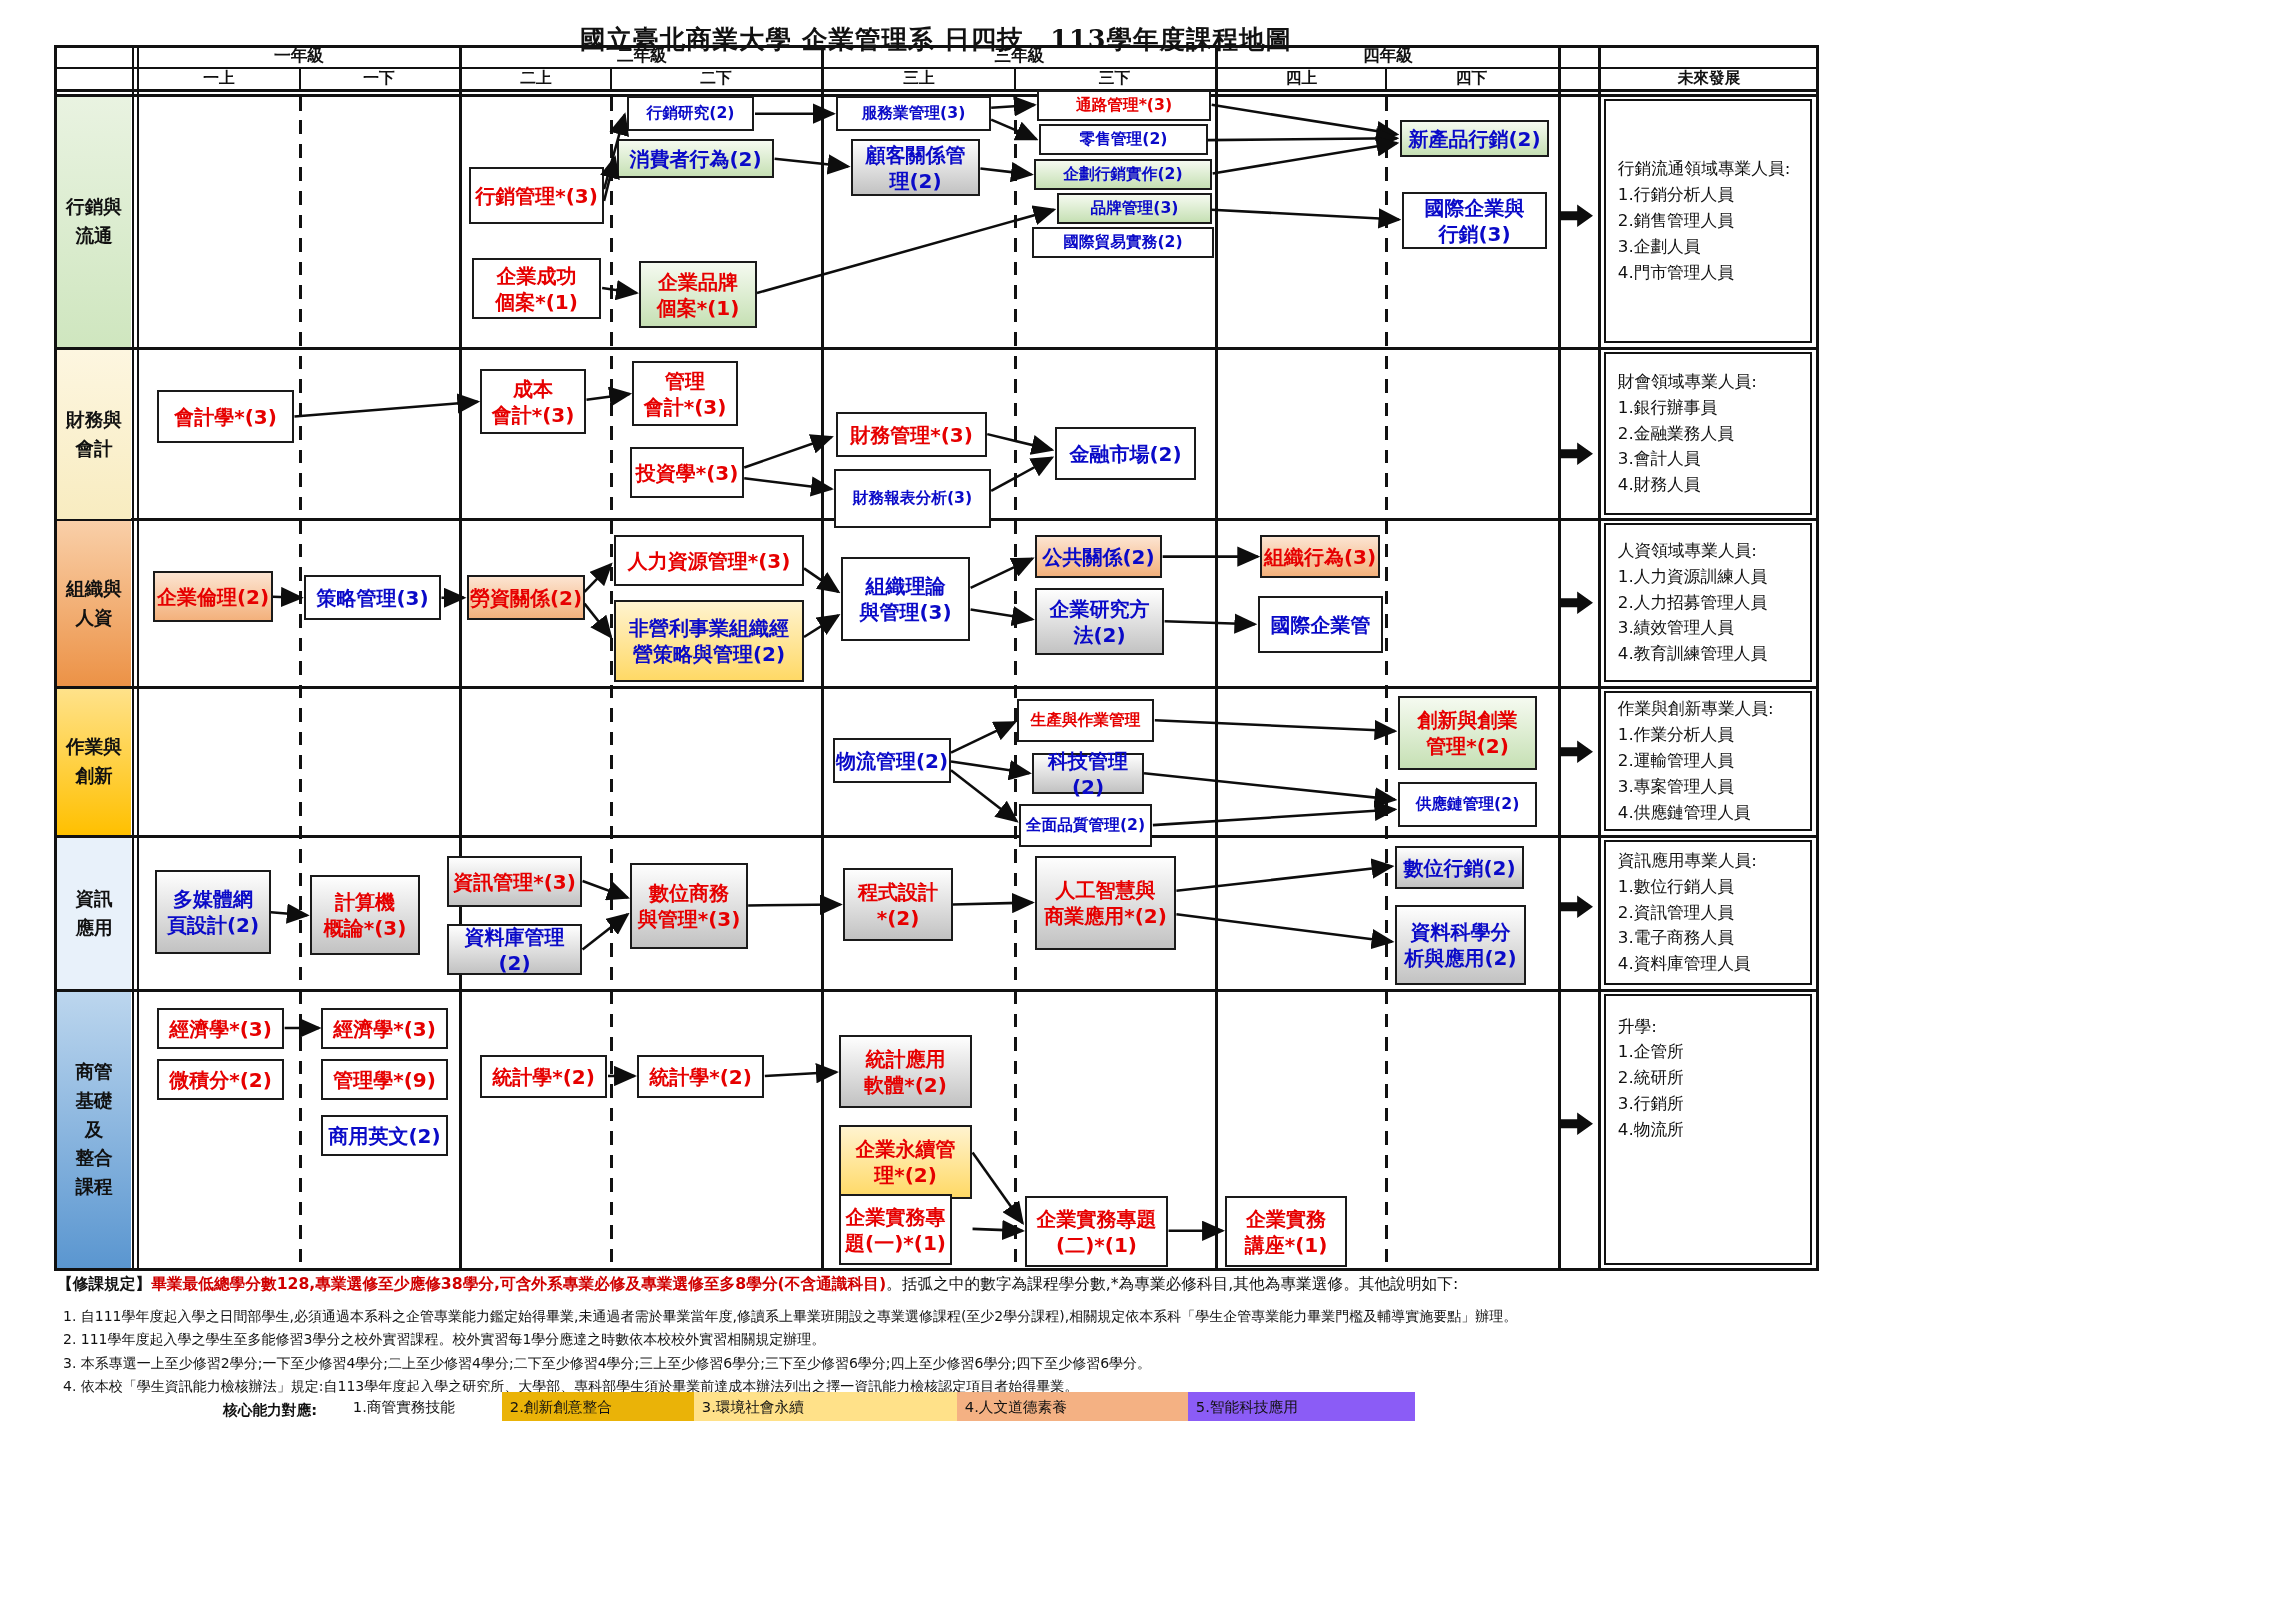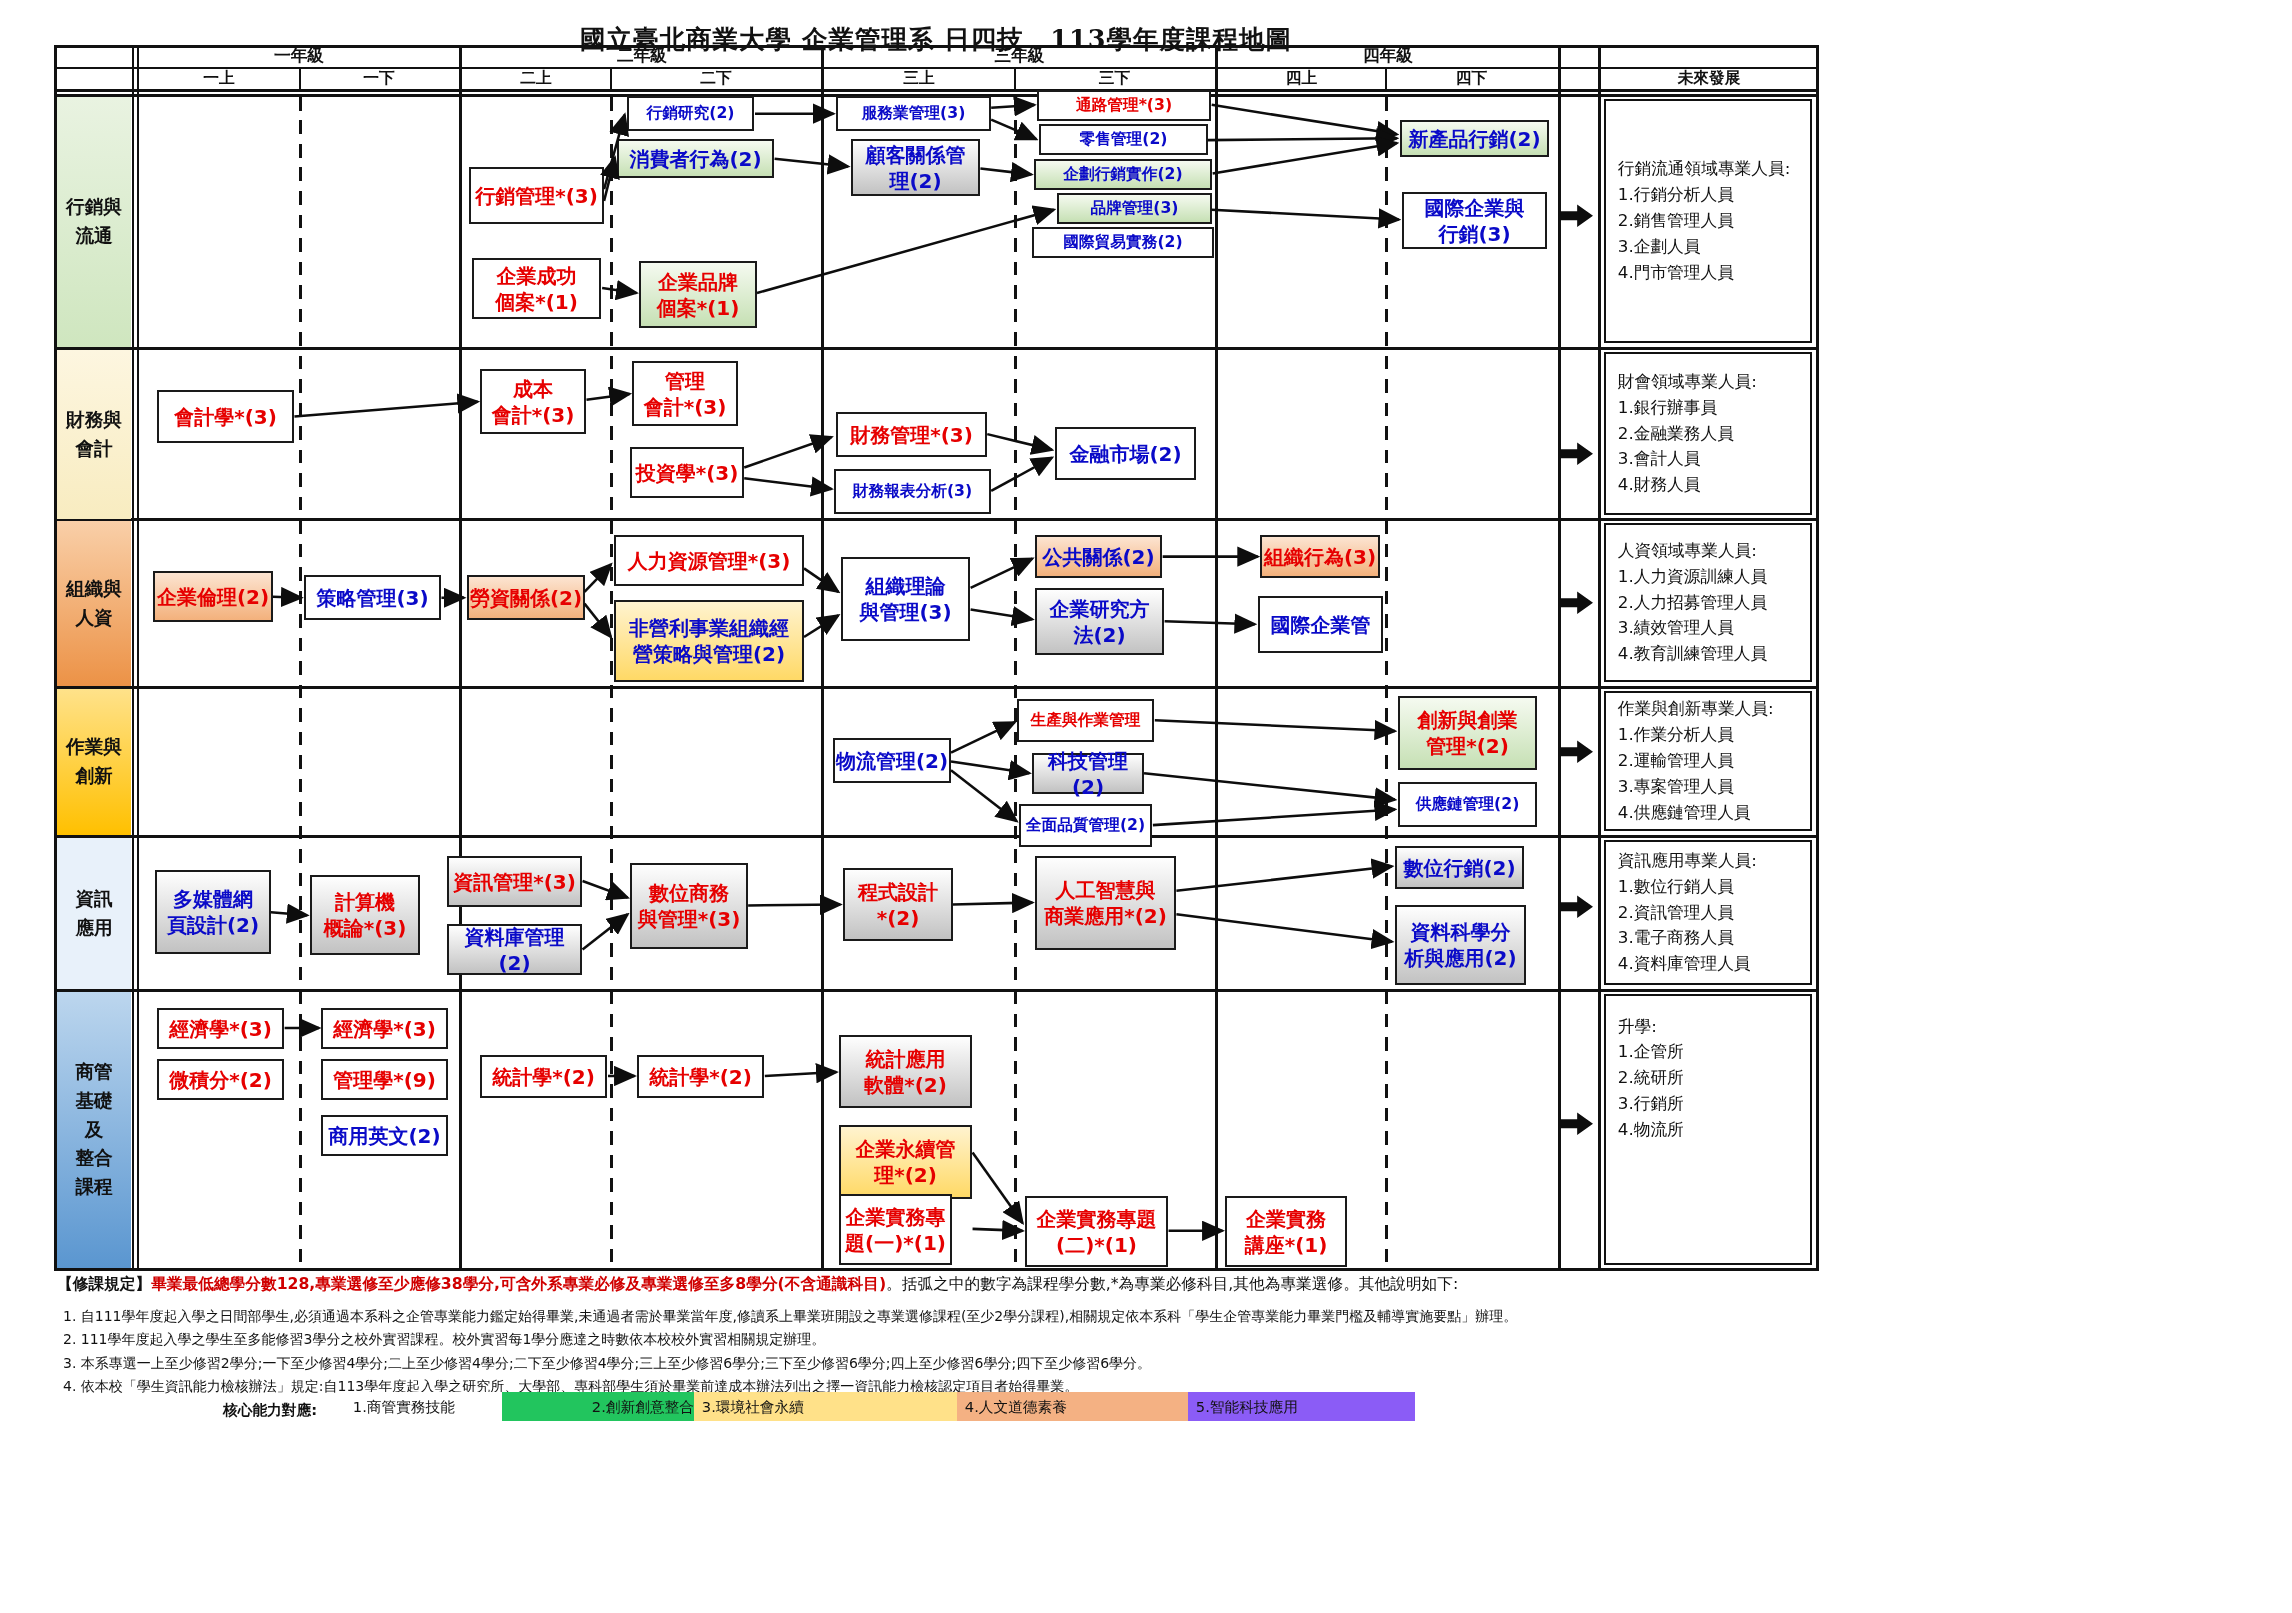--- a/index.html
+++ b/index.html
@@ -48,21 +48,21 @@
           clip-path:polygon(0 32%,52% 32%,52% 6%,100% 50%,52% 94%,52% 68%,0 68%);}
   
   .rule{left:57px;top:1274px;width:1941px;font-size:15.7px;}
   .rule .b{font-weight:bold;}
   .rule .red{color:#d00000;font-weight:bold;}
   .note{left:63px;width:1960px;font-size:14px;}
   .lglabel{top:1396px;height:27.4px;line-height:27.4px;font-size:14.7px;font-weight:bold;}
   .lgseg{position:absolute;top:1392px;height:29px;line-height:29px;font-size:14.7px;
          padding-left:7.8px;box-sizing:border-box;z-index:1;}
   .lg1{background:#ffffff;}
-  .lg2{background:#22c55e;text-align:right;}
+  .lg2{background:#eab308;}
   .lg3{background:#ffe189;}
   .lg4{background:#f4b183;}
   .lg5{background:#8b5cf6;}
   svg.arrows{position:absolute;left:0;top:0;z-index:4;pointer-events:none;}
 </style>
 </head>
 <body>
 
 <div class="abs title">國立臺北商業大學 企業管理系 日四技　113學年度課程地圖</div>
 
@@ -144,21 +144,21 @@
 <div class="cb tx-b bg-gn" style="left:1400px;top:120px;width:149px;height:37px">新產品行銷(2)</div>
 <div class="cb tx-b" style="left:1402px;top:192px;width:145px;height:57px">國際企業與
 行銷(3)</div>
 <div class="cb tx-r" style="left:157px;top:390px;width:137px;height:53px">會計學*(3)</div>
 <div class="cb tx-r" style="left:480px;top:369px;width:106px;height:65px">成本
 會計*(3)</div>
 <div class="cb tx-r" style="left:632px;top:361px;width:106px;height:65px">管理
 會計*(3)</div>
 <div class="cb tx-r" style="left:630px;top:447px;width:114px;height:51px">投資學*(3)</div>
 <div class="cb tx-r" style="left:836px;top:412px;width:151px;height:45px">財務管理*(3)</div>
-<div class="cb tx-b sm" style="left:834px;top:469px;width:157px;height:45px">財務報表分析(3)</div>
+<div class="cb tx-b sm" style="left:834px;top:469px;width:157px;height:59px">財務報表分析(3)</div>
 <div class="cb tx-b" style="left:1055px;top:427px;width:141px;height:53px">金融市場(2)</div>
 <div class="cb tx-r bg-or" style="left:153px;top:571px;width:120px;height:51px">企業倫理(2)</div>
 <div class="cb tx-b" style="left:304px;top:575px;width:137px;height:45px">策略管理(3)</div>
 <div class="cb tx-r bg-or" style="left:467px;top:575px;width:118px;height:45px">勞資關係(2)</div>
 <div class="cb tx-r" style="left:614px;top:535px;width:190px;height:51px">人力資源管理*(3)</div>
 <div class="cb tx-b bg-yl" style="left:614px;top:600px;width:190px;height:82px">非營利事業組織經
 營策略與管理(2)</div>
 <div class="cb tx-b" style="left:841px;top:557px;width:129px;height:84px">組織理論
 與管理(3)</div>
 <div class="cb tx-b bg-or" style="left:1035px;top:535px;width:127px;height:43px">公共關係(2)</div>

